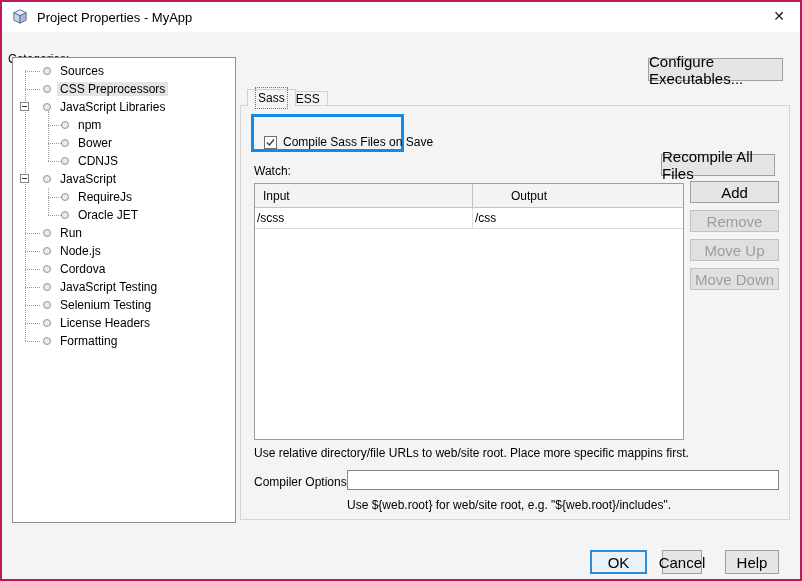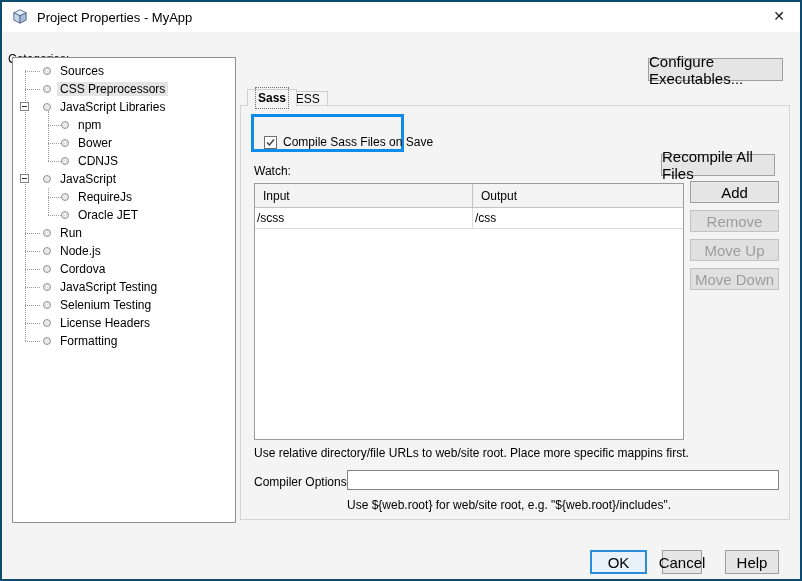--- a/index.html
+++ b/index.html
@@ -1,18 +1,18 @@
 <!DOCTYPE html>
 <html><head>
 <meta charset="utf-8">
 <style>
   html,body{margin:0;padding:0;background:#cfcfcf;}
   .dlg{
     position:relative;width:802px;height:581px;box-sizing:border-box;
-    border:2px solid #0c4a6e;background:#f4f4f4;
+    border:2px solid #be185d;background:#f4f4f4;
     font-family:"Liberation Sans",sans-serif;font-size:12px;color:#000;
     overflow:hidden;
   }
   
   .titlebar{position:absolute;top:0;left:0;right:0;height:30px;background:#fff;
     display:flex;align-items:center;padding-left:9px;}
   .title-text{margin-left:8px;font-size:13px;color:#000;}
   .close-btn{position:absolute;right:15px;top:7px;font-size:14px;color:#1a1a1a;
     line-height:14px;cursor:default;}
   
@@ -39,36 +39,36 @@
   .trow.d1 .tlabel{left:62px;}
   .trow.sel .tlabel{background:#e4e4e4;}
   
   .btn{position:absolute;box-sizing:border-box;background:#e5e5e5;border:1px solid #9f9f9f;
     display:flex;align-items:center;justify-content:center;font-size:15px;cursor:default;}
   .btn.disabled{color:#9d9d9d;border-color:#c2c2c2;background:#e0e0e0;}
   .cfg-btn{left:646px;top:56px;width:135px;height:23px;}
   .tab{position:absolute;box-sizing:border-box;border:1px solid #cfcfcf;border-bottom:none;
     background:#f4f4f4;display:flex;align-items:center;padding:0 7px;}
   .tab.active{left:245px;top:87px;height:17px;z-index:3;}
-  .tab.active .tab-inner{border:1px dotted #707070;padding:4px 2px;line-height:12px;font-weight:bold;}
+  .tab.active .tab-inner{border:1px dotted #707070;padding:4px 2px;line-height:12px;}
   .tab.inactive{left:279px;top:89px;height:15px;z-index:1;}
   .tabpanel{position:absolute;left:238px;top:103px;width:550px;height:415px;box-sizing:border-box;
     border:1px solid #d4d4d4;background:#f4f4f4;z-index:2;}
   .hl-box{position:absolute;left:249px;top:112px;width:153px;height:38px;box-sizing:border-box;
     border:3px solid #0f8ce9;display:flex;align-items:flex-end;padding-left:10px;background:#f4f4f4;z-index:4;}
   .checkbox{width:13px;height:13px;box-sizing:border-box;border:1px solid #6e6e6e;background:#fff;
     display:inline-flex;align-items:center;justify-content:center;flex:0 0 auto;}
   .cb-label{margin-left:6px;white-space:nowrap;}
   .watch-label{position:absolute;left:252px;top:162px;z-index:4;}
   .wtable{position:absolute;left:252px;top:181px;width:430px;height:257px;box-sizing:border-box;
     border:1px solid #9c9c9c;background:#fff;z-index:4;}
   .whead{display:flex;height:23px;background:#f3f3f3;border-bottom:1px solid #c3c3c3;}
   .whead .c1{width:218px;box-sizing:border-box;border-right:1px solid #c3c3c3;display:flex;
     align-items:center;padding-left:8px;}
-  .whead .c2{flex:1;display:flex;align-items:center;padding-left:8px;}
+  .whead .c2{flex:1;display:flex;align-items:center;padding-left:8px;margin-left:30px;}
   .wrow{display:flex;height:20px;background:#fff;border-bottom:1px solid #dcdcdc;}
   .wrow .c1{width:218px;box-sizing:border-box;border-right:1px solid #dcdcdc;display:flex;
     align-items:center;padding-left:2px;}
   .wrow .c2{flex:1;display:flex;align-items:center;padding-left:2px;}
   .recompile-btn{left:659px;top:152px;width:114px;height:22px;z-index:4;}
   .add-btn{left:688px;top:179px;width:89px;height:22px;z-index:4;}
   .remove-btn{left:688px;top:208px;width:89px;height:22px;z-index:4;}
   .moveup-btn{left:688px;top:237px;width:89px;height:22px;z-index:4;}
   .movedown-btn{left:688px;top:266px;width:89px;height:22px;z-index:4;}
   .hint1{position:absolute;left:252px;top:444px;z-index:4;white-space:nowrap;}

